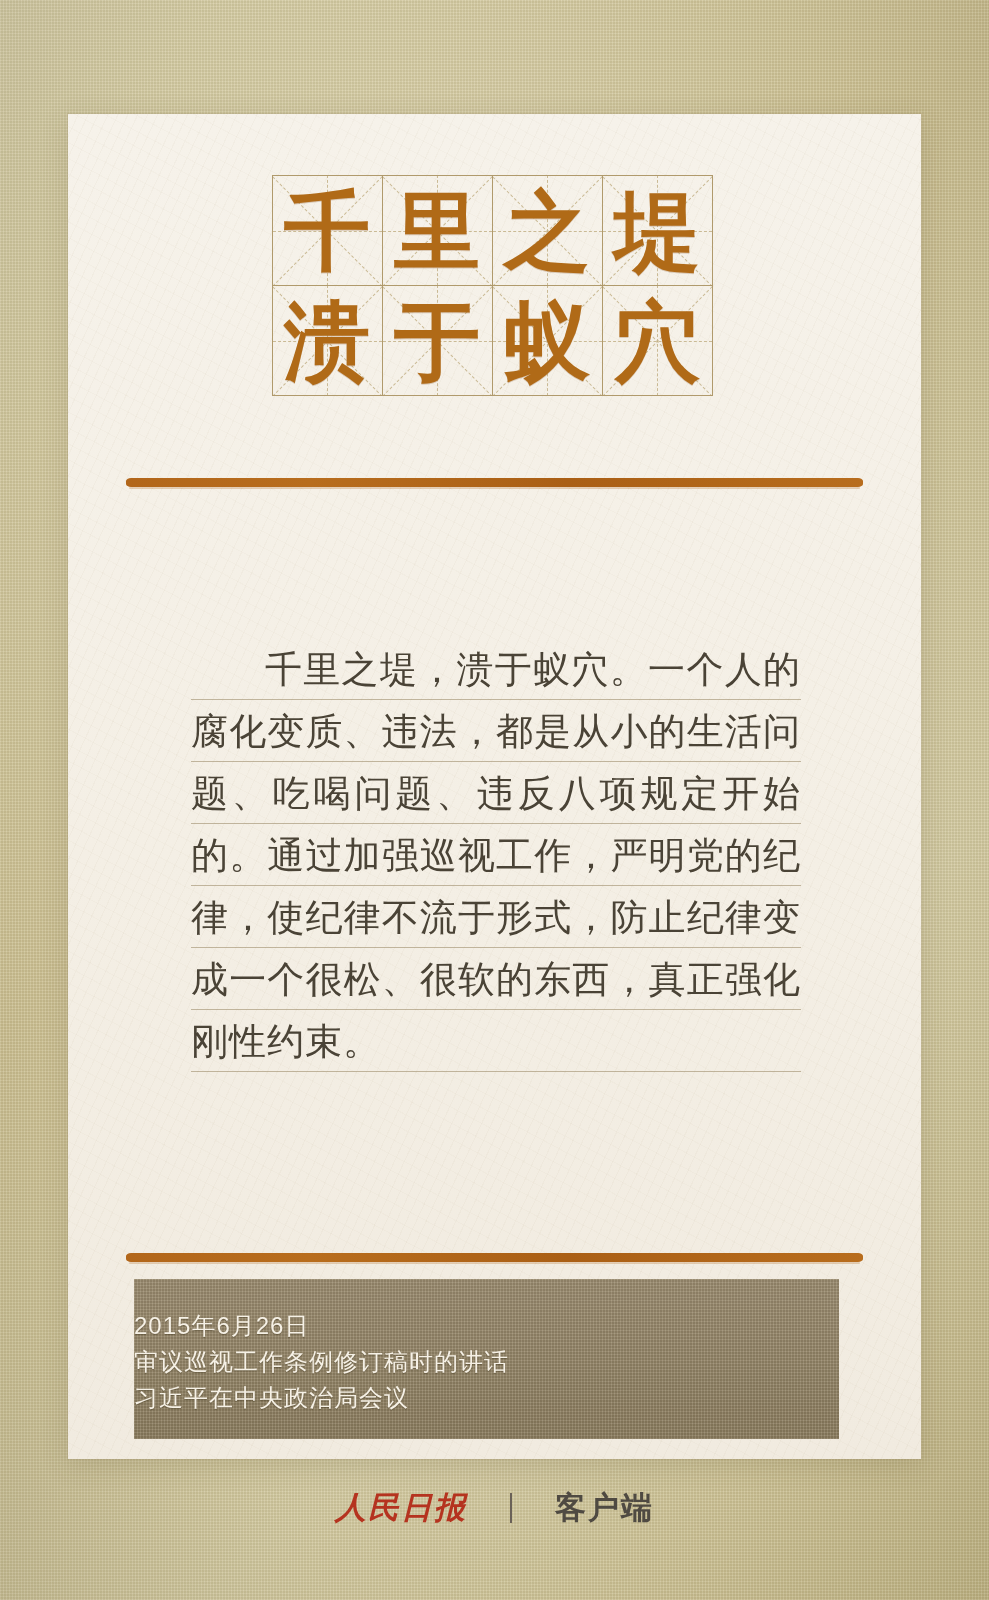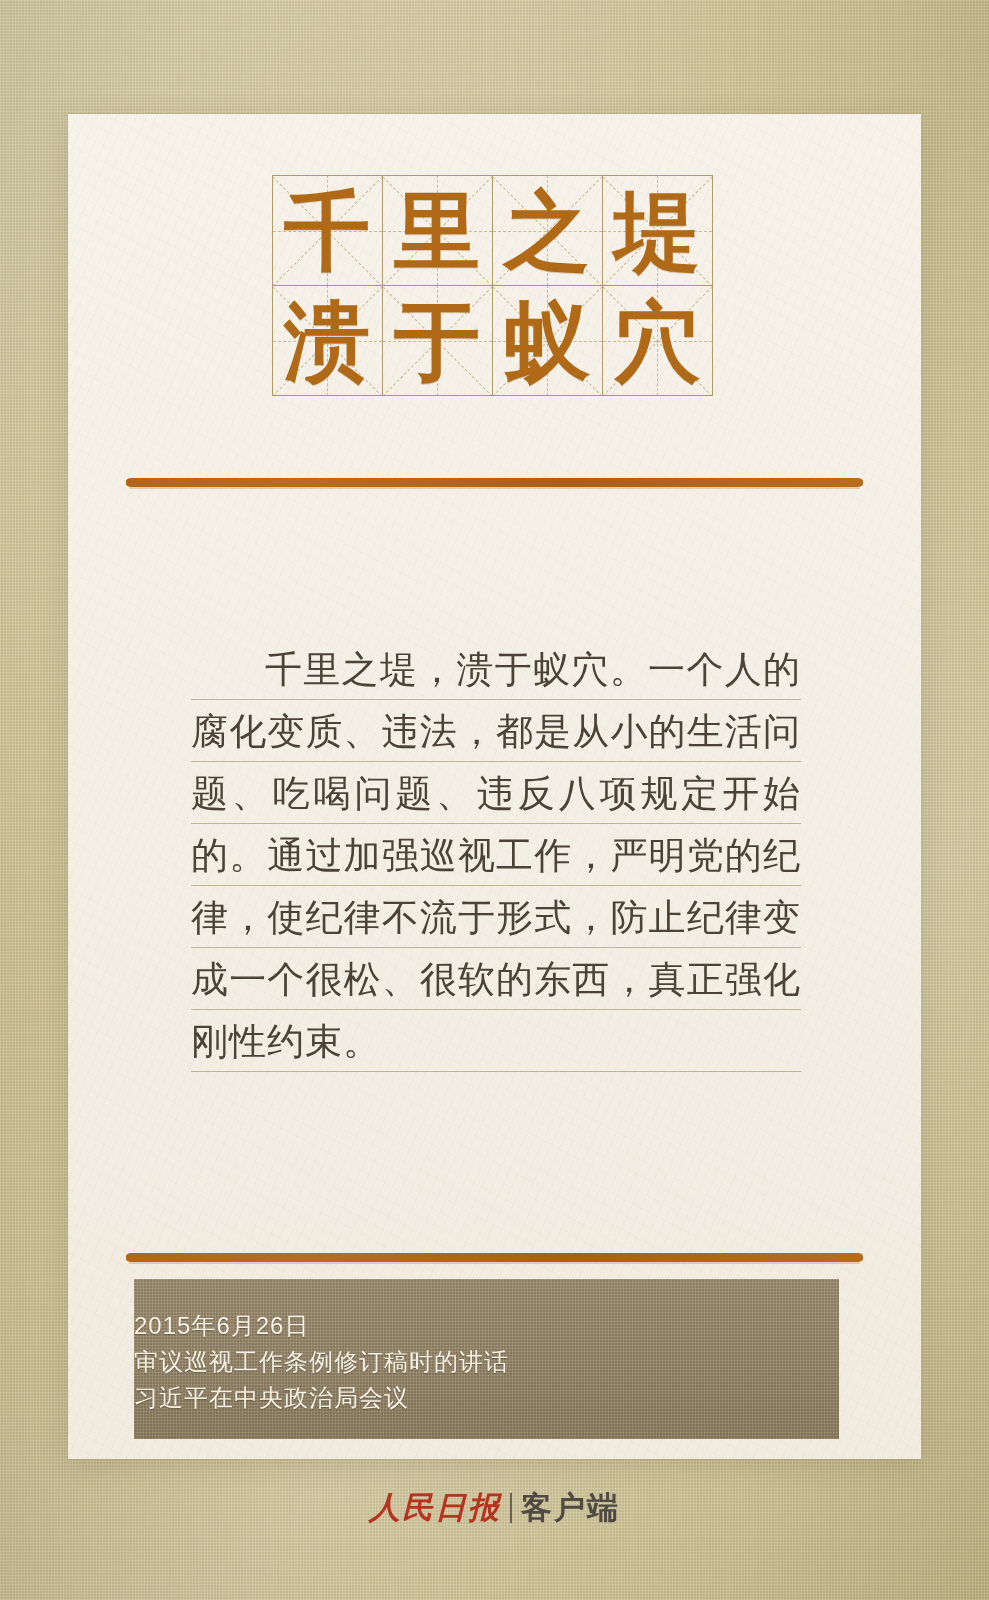--- a/index.html
+++ b/index.html
@@ -190,20 +190,21 @@
   
   #footer {
     position: absolute;
     left: 0;
     right: 0;
     top: 1487px;
     display: flex;
     align-items: center;
     justify-content: center;
     z-index: 3;
+    gap: 34px;
   }
   #footer .rmrb {
     color: #b5331f;
     font-family: "DejaVu Serif", "Liberation Serif", serif;
     font-weight: 700;
     font-size: 31px;
     letter-spacing: 2px;
     font-style: italic;
   }
   #footer .bar {

